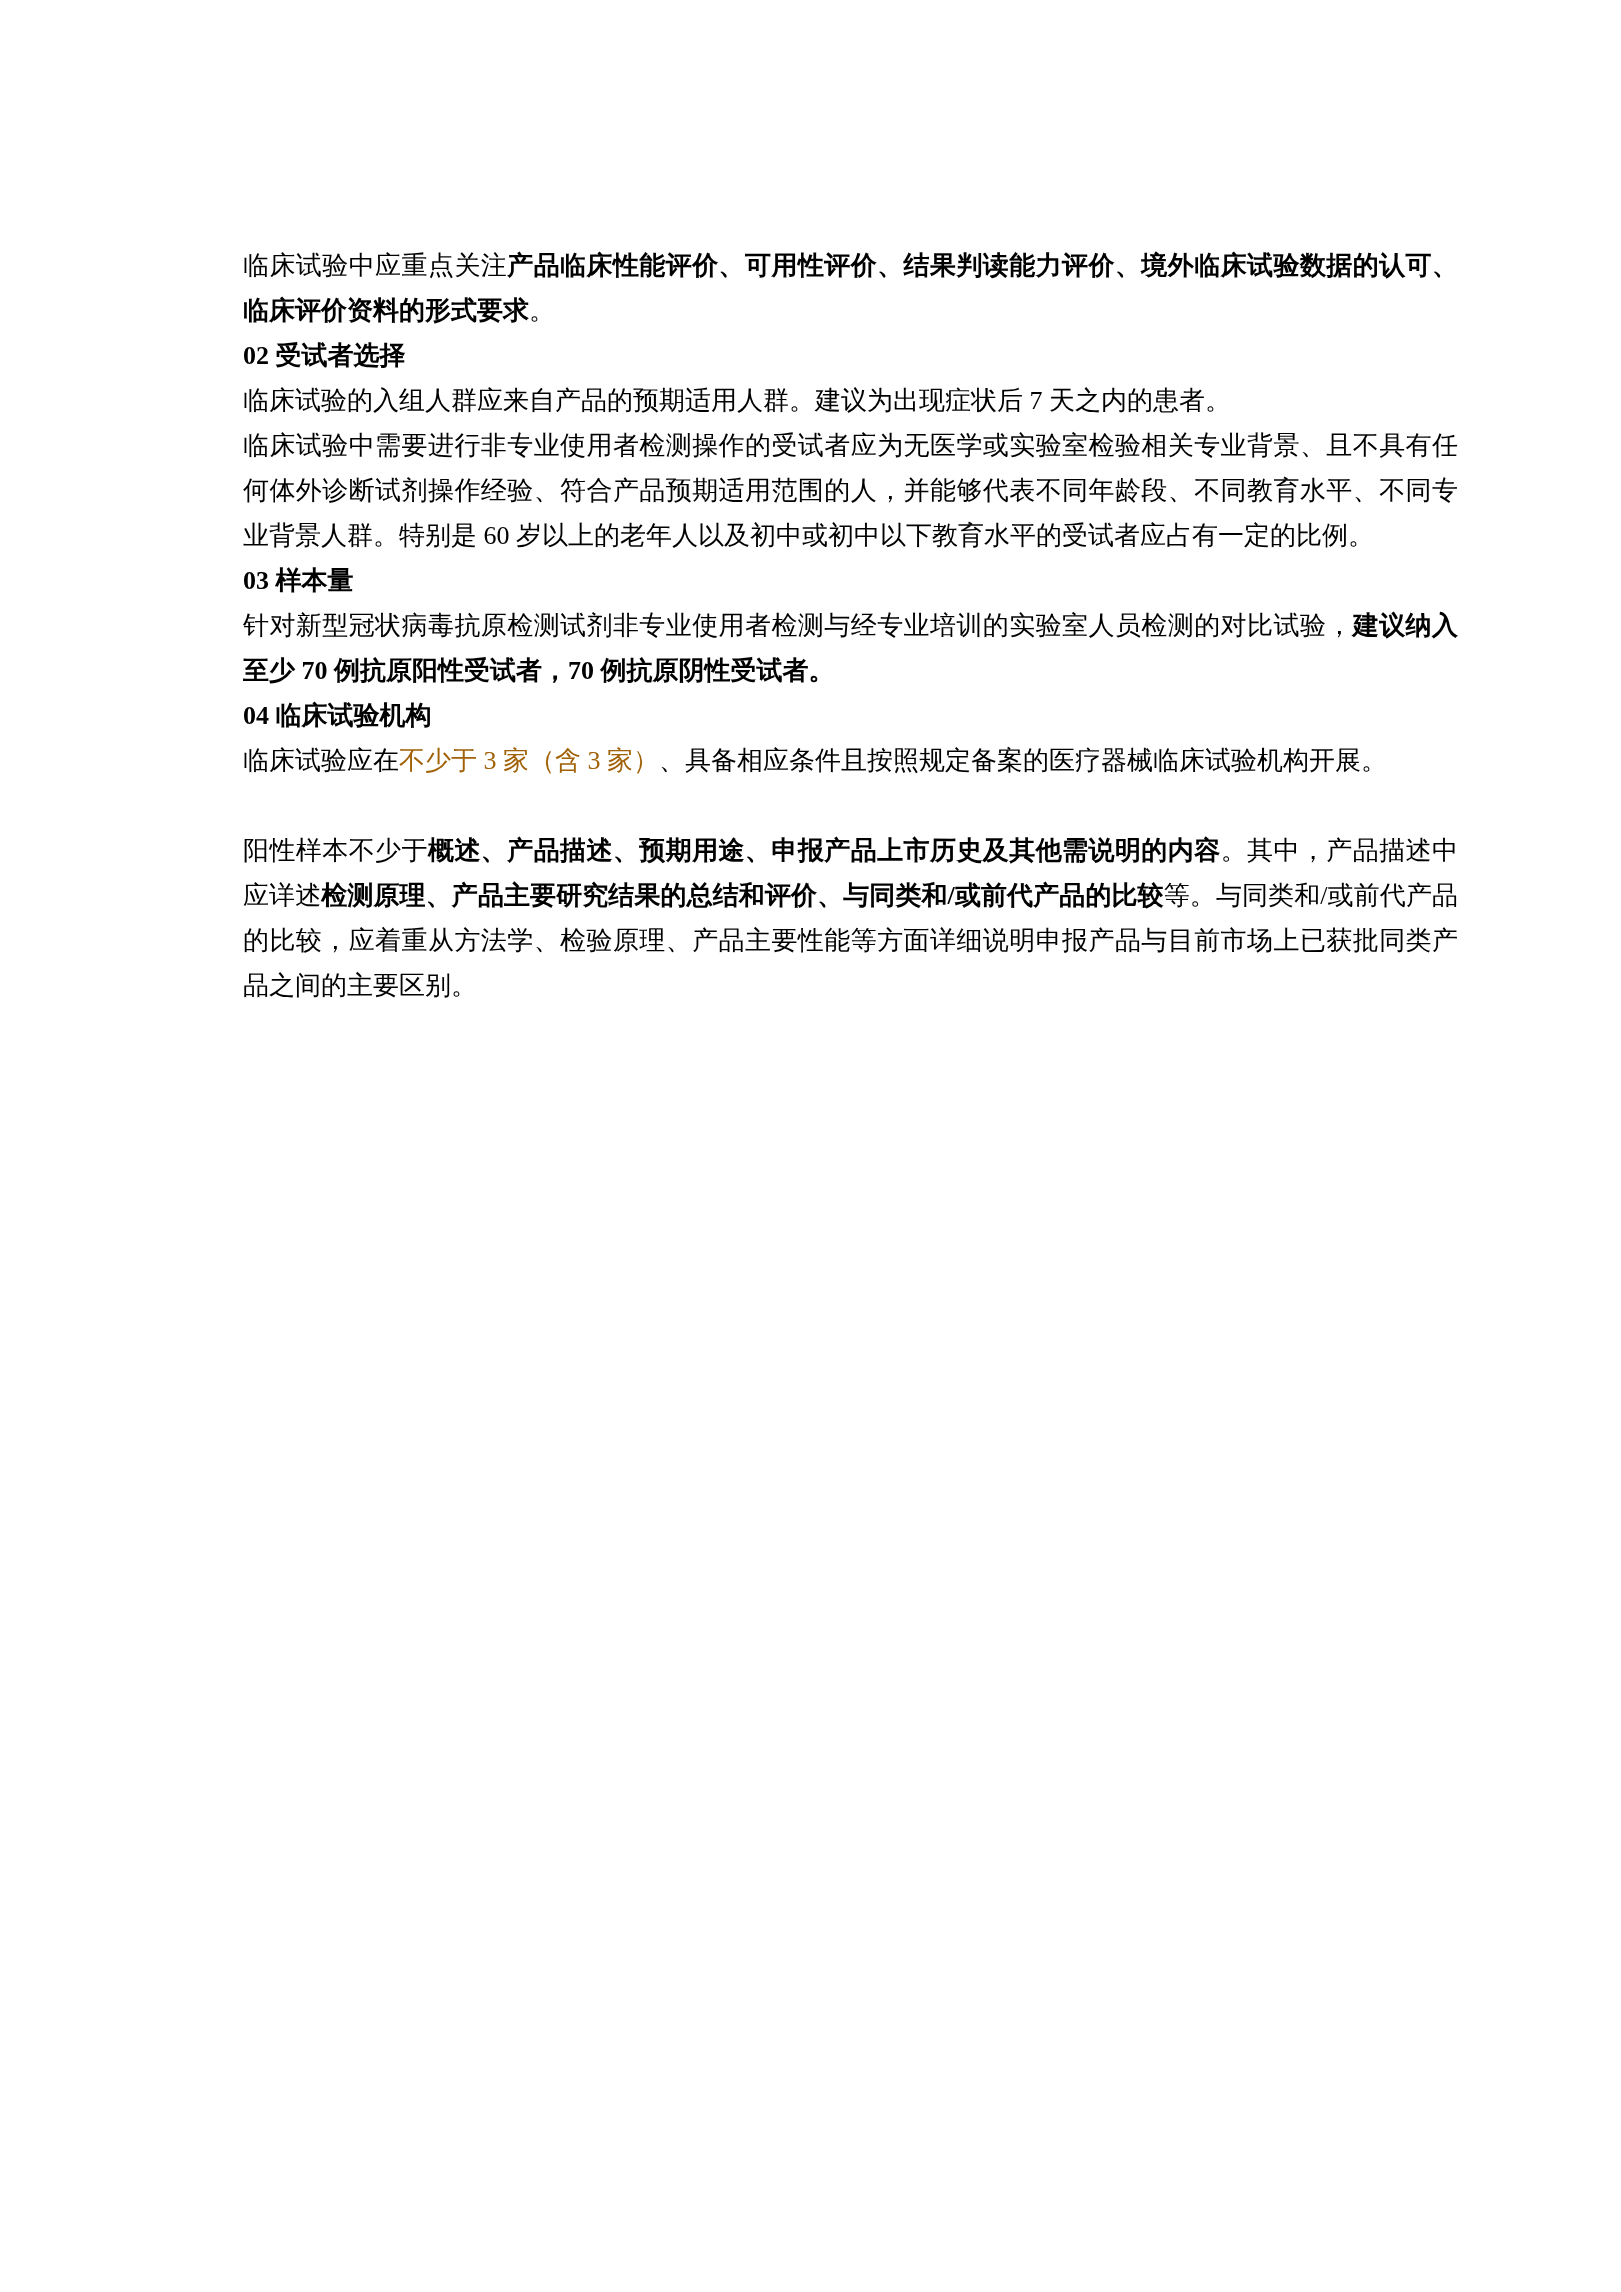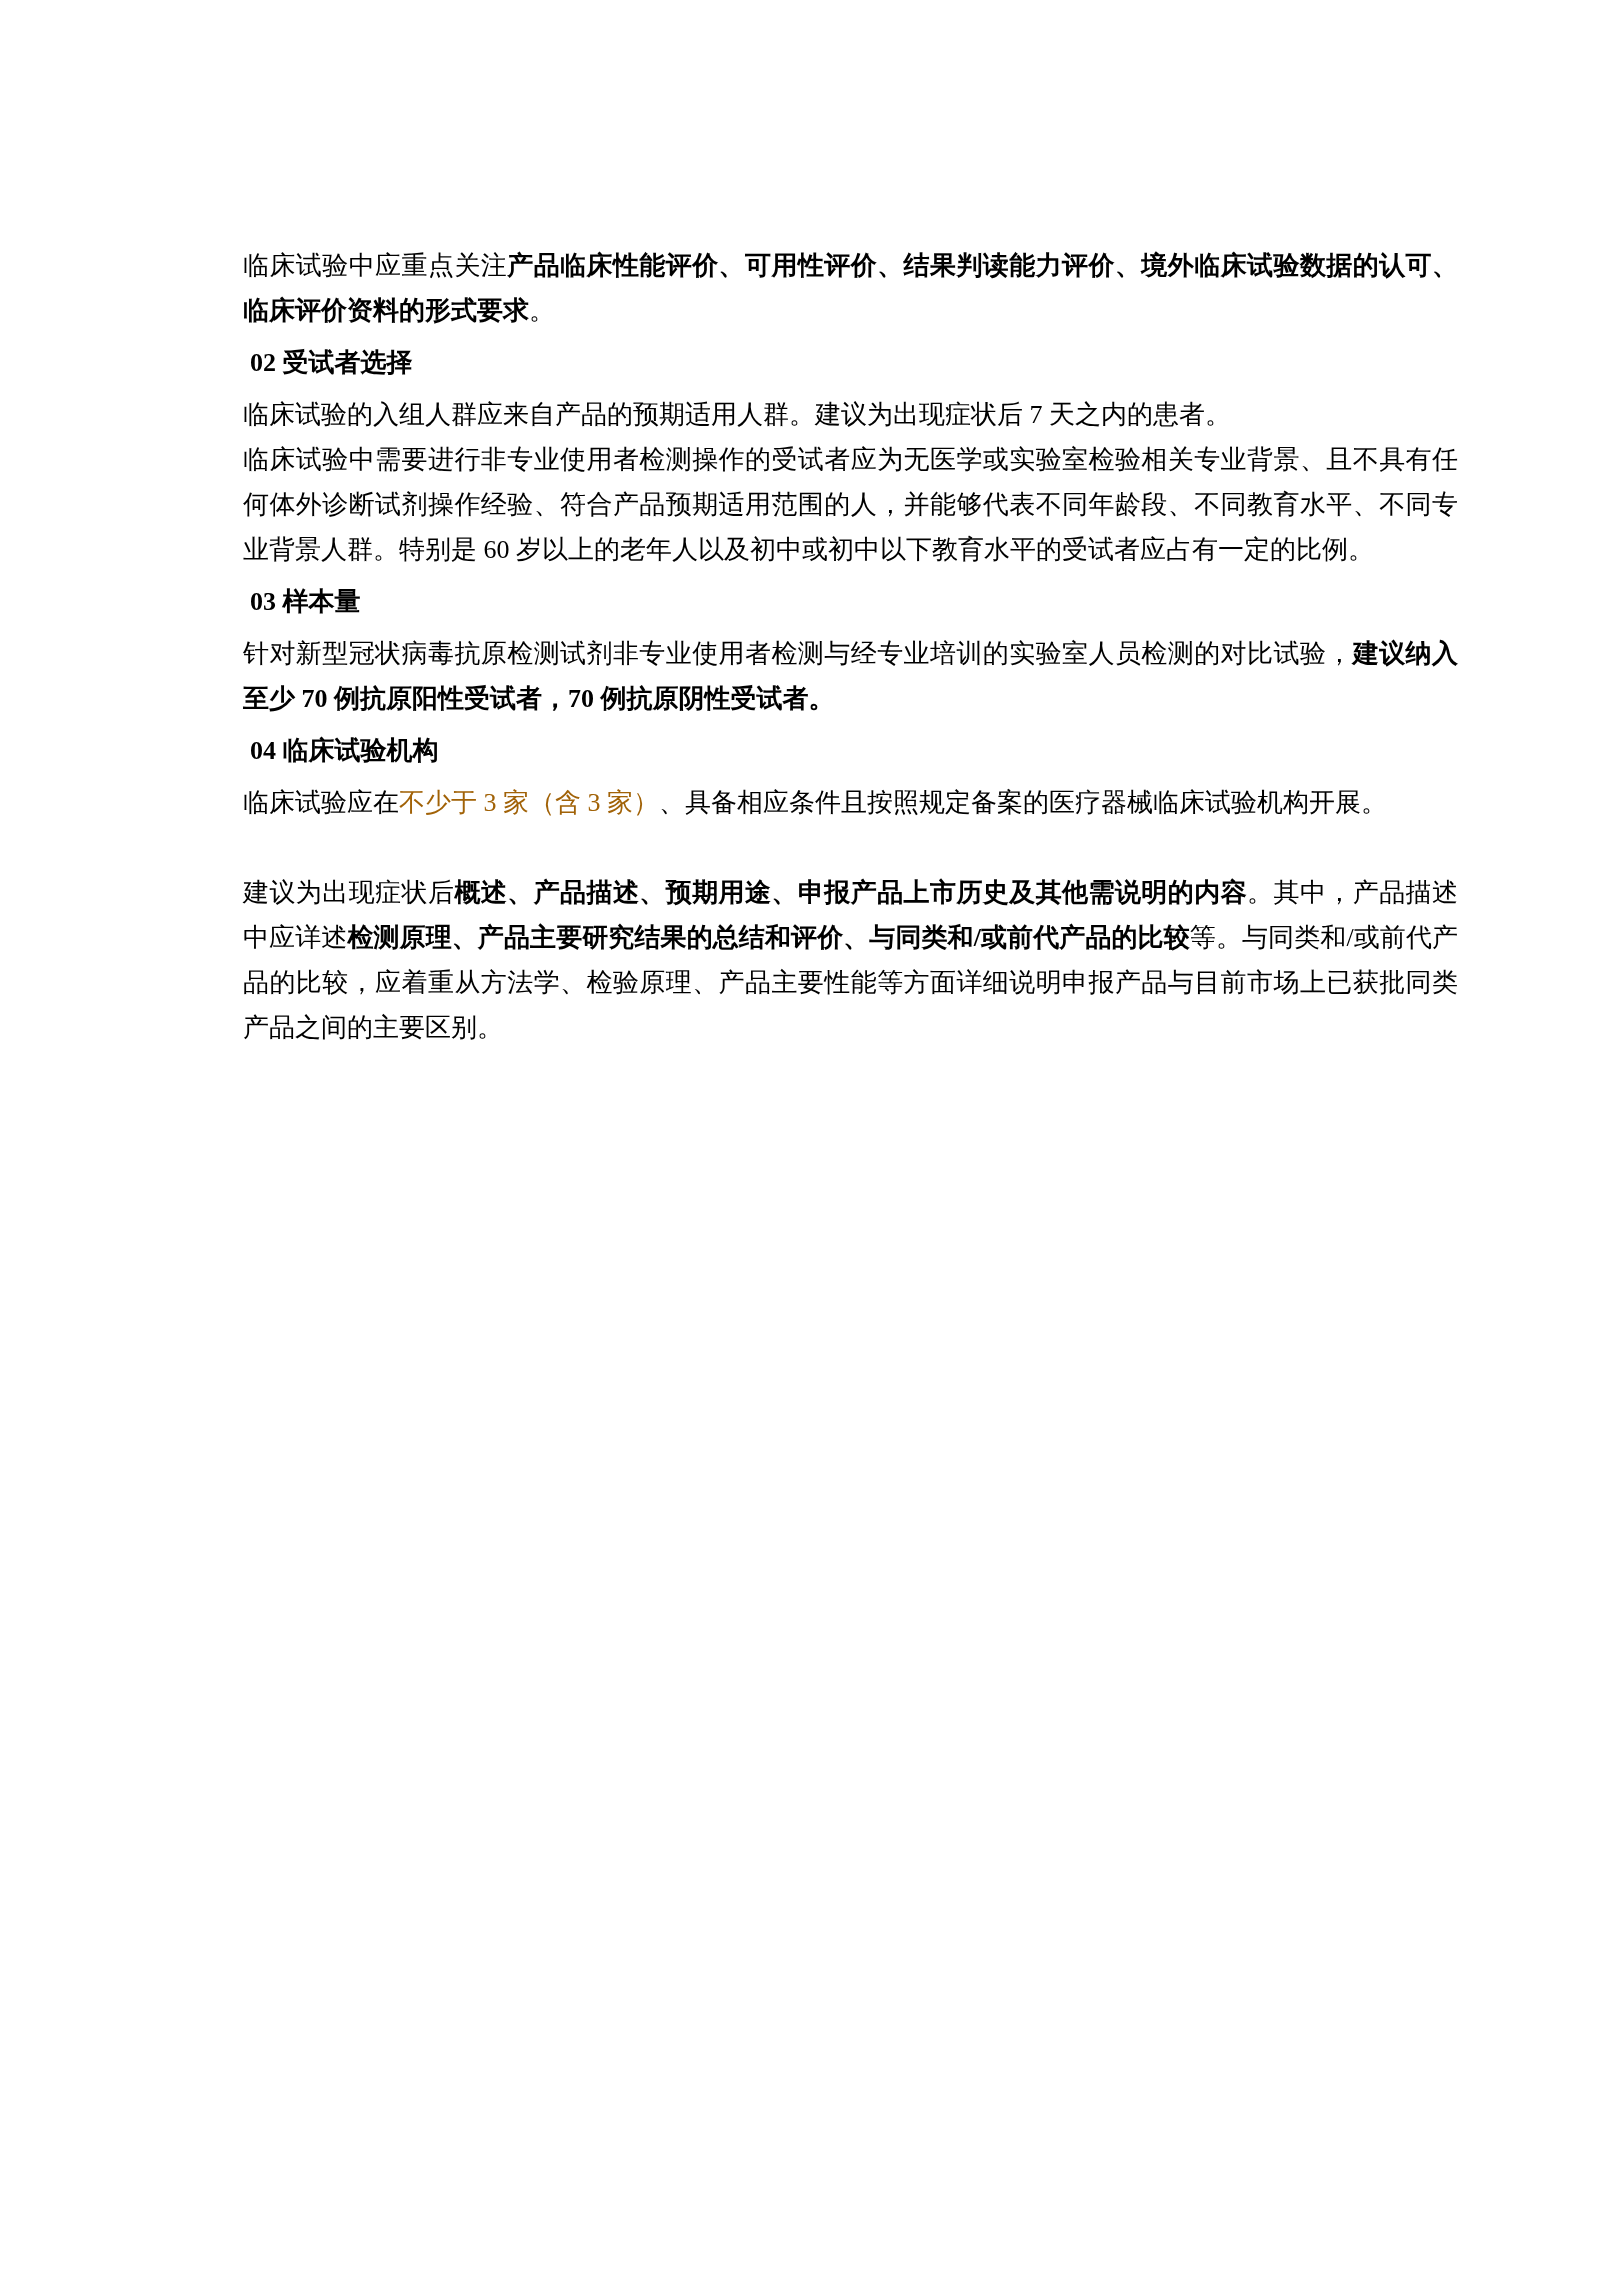--- a/index.html
+++ b/index.html
@@ -30,21 +30,21 @@
     text-align: justify;
     text-justify: inter-ideograph;
   }
   .para {
     margin-bottom: 0;
   }
   .heading-num {
     font-weight: bold;
     font-size: 26px;
     line-height: 45px;
-    margin: 7px;
+    margin: 0;
   }
   .b {
     font-weight: bold;
   }
   .blue {
     color: #a16207;
   }
   .blue-b {
     color: #1f7fc4;
     font-weight: bold;
@@ -97,18 +97,18 @@
     </p>
 
     <p class="para">
       <span>临床试验应在</span><span class="blue">不少于 3 家（含 3 家）</span><span>、具备相应条件且按照规定备案的医疗器械临床试验机构开展。</span>
     </p>
 
     <div class="spacer-lg"></div>
 
 
     <p class="para">
-      <span>建议为出现症状后</span><span class="b">概述、产品描述、预期用途、申报产品上市历史及其他需说明的内容</span><span>。其中，产品描述中应详述</span><span class="b">检测原理、产品主要研究结果的总结和评价、与同类和/或前代产品的比较</span><span>等。与同类和/或前代产品的比较，应着重从方法学、检验原理、产品主要性能等方面详细说明申报产品与目前市场上已获批同类产品之间的主要区别。</span>
+      <span>阳性样本不少于</span><span class="b">概述、产品描述、预期用途、申报产品上市历史及其他需说明的内容</span><span>。其中，产品描述中应详述</span><span class="b">检测原理、产品主要研究结果的总结和评价、与同类和/或前代产品的比较</span><span>等。与同类和/或前代产品的比较，应着重从方法学、检验原理、产品主要性能等方面详细说明申报产品与目前市场上已获批同类产品之间的主要区别。</span>
     </p>
 
   </div>
 </div>
 
 
 </body></html>

